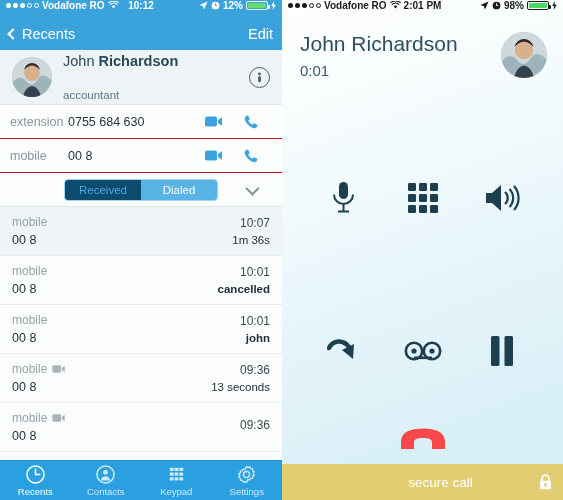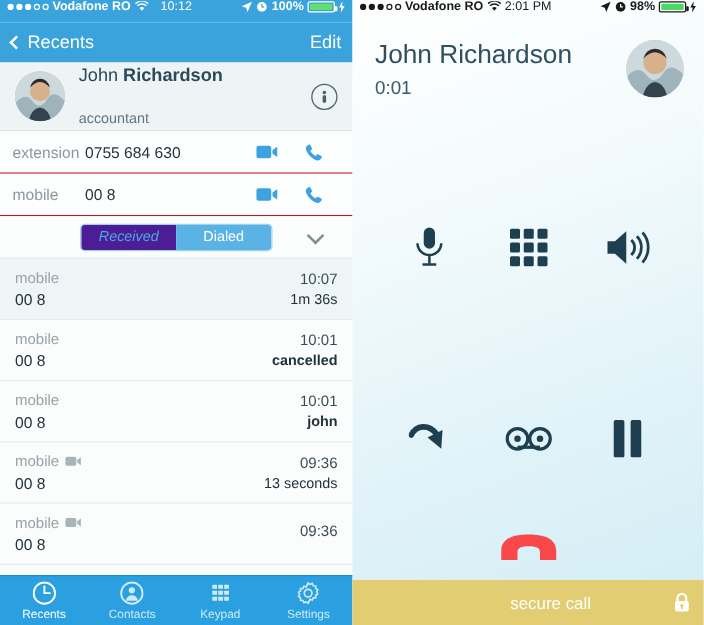--- a/index.html
+++ b/index.html
@@ -11,21 +11,21 @@
   }
   .screens { display: flex; width: 563px; height: 500px; }
 
   
   .statusbar {
     height: 18px; display: flex; align-items: flex-start;
     padding: 0 6px; font-size: 10px; font-weight: bold;
     flex-shrink: 0;
   }
   .sb-left { display: flex; align-items: center; gap: 3px; flex: 1; }
-  .sb-center { font-weight: normal; }
+  .sb-center { font-weight: bold; }
   .sb-right { display: flex; align-items: center; gap: 3px; flex: 1; justify-content: flex-end; }
   .dots { display: flex; gap: 2px; align-items: center; }
   .dots i { width: 5px; height: 5px; border-radius: 50%; display: block; }
   .batt {
     width: 22px; height: 9.5px; border-radius: 2px; position: relative;
     padding: 1px;
   }
   .batt::after {
     content: ""; position: absolute; right: -3px; top: 3px;
     width: 2px; height: 4px; border-radius: 0 1px 1px 0;
@@ -90,21 +90,21 @@
     border-bottom: 1px solid #e0e7ea; flex-shrink: 0;
   }
   .seg {
     display: flex; border: 1px solid #9ed2ee; border-radius: 4px;
     overflow: hidden; height: 22px;
   }
   .seg div {
     font-size: 11.5px; display: flex; align-items: center;
     justify-content: center; width: 76px; cursor: pointer;
   }
-  .seg .off { background: #4c1d95; color: #4aa9e0; font-style: italic; }
+  .seg .off { background: #0c4a6e; color: #4aa9e0; }
   .seg .on { background: #59b3e4; color: #fff; }
   .chev-down {
     position: absolute; right: 26px; width: 10px; height: 10px;
     border-right: 2px solid #7e8e96; border-bottom: 2px solid #7e8e96;
     transform: rotate(45deg) translateY(-2px); cursor: pointer;
   }
 
   .calls { flex: 1; overflow: hidden; }
   .call-row {
     display: flex; justify-content: space-between; align-items: center;
@@ -202,21 +202,21 @@
       </div>
       <div class="sb-center">10:12</div>
       <div class="sb-right">
         <svg width="9" height="9" viewBox="0 0 10 10">
           <path d="M9.5 0.5 L0.5 4.5 L4.3 5.7 L5.5 9.5 Z" fill="#fff"></path>
         </svg>
         <svg width="9" height="9" viewBox="0 0 10 10">
           <circle cx="5" cy="5" r="4.3" fill="#fff"></circle>
           <path d="M5 2.4 V5 H7" stroke="#3aa3dc" stroke-width="1" fill="none"></path>
         </svg>
-        <span>100%</span>
+        <span>12%</span>
         <span class="batt">
             <b></b>
           </span>
         <svg width="5" height="9" viewBox="0 0 5 10">
           <path d="M3 0 L0 5.5 H2 L1.6 10 L5 4.2 H2.7 Z" fill="#fff"></path>
         </svg>
       </div>
     </div>
 
     <div class="navbar">

